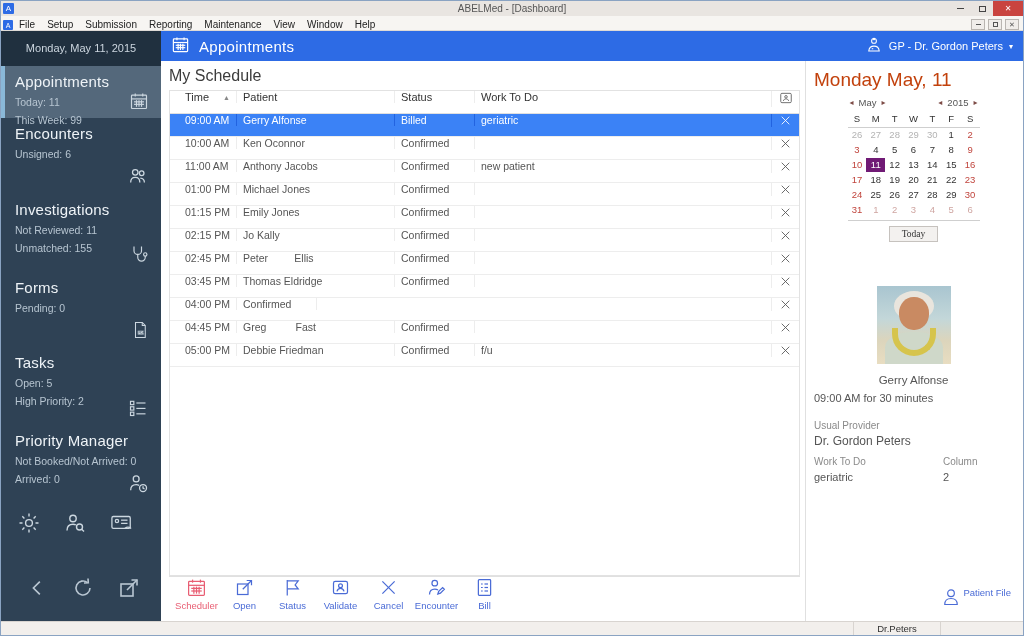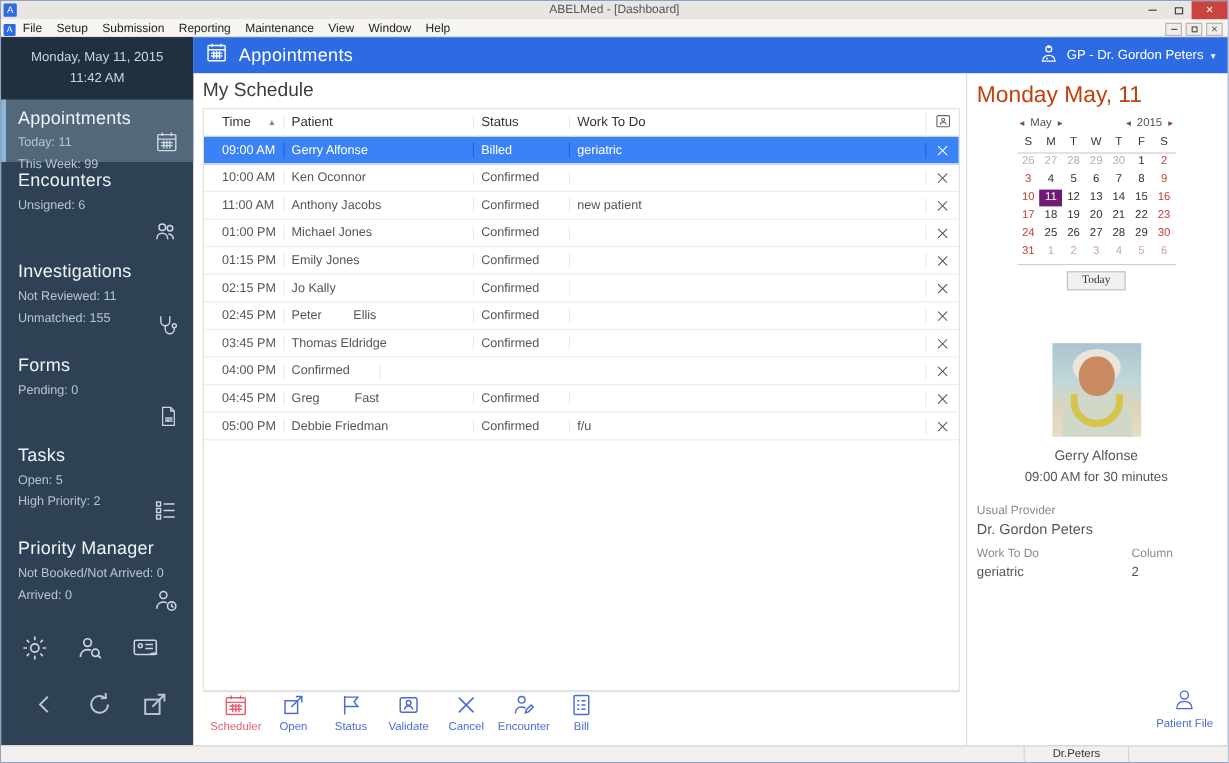--- a/index.html
+++ b/index.html
@@ -44,21 +44,21 @@
   .main{flex:1;display:flex;flex-direction:column;min-width:0}
   .blueheader{height:30px;background:#2d6be5;color:#fff;display:flex;align-items:center;padding:0 10px;gap:9px;flex:0 0 30px}
   .h-title{font-size:15px;letter-spacing:.3px}
   .provider{margin-left:auto;display:flex;align-items:center;gap:6px;font-size:11px;cursor:default}
   .body{flex:1;display:flex;min-height:0}
 
   
   .schedule{flex:1;display:flex;flex-direction:column;min-width:0;padding-left:8px}
   .sched-title{font-size:16px;color:#3c3c3c;padding:6px 0 5px}
   .grid{flex:1;border:1px solid #e2e2e2;margin-right:5px;display:flex;flex-direction:column;overflow:hidden;background:#fff}
-  .trow{display:flex;height:23px;flex:0 0 23px;border-bottom:1px solid #ededed;font-size:10.5px;color:#555;align-items:center}
+  .trow{display:flex;height:23px;flex:0 0 23px;border-bottom:1px solid #ededed;font-size:10.5px;color:#555;align-items:flex-start}
   .trow.head{color:#333;font-size:11px;border-bottom:1px solid #e0e0e0}
   .cell{display:flex;align-items:center;padding:0 6px;border-right:1px solid #ededed;overflow:hidden;white-space:nowrap}
   .c-ind{width:9px;flex:0 0 9px;padding:0}
   .c-time{width:58px;flex:0 0 58px}
   .c-patient{width:158px;flex:0 0 158px}
   .c-status{width:80px;flex:0 0 80px}
   .c-work{flex:1;border-right:none}
   .c-x{width:28px;flex:0 0 28px;justify-content:center;padding:0;border-right:none;border-left:1px solid #ededed;color:#555}
   .sort-arrow{font-size:7px;color:#888;margin-left:auto;padding-left:4px}
   .trow.selected{background:#3b82f6;color:#fff}
@@ -90,28 +90,28 @@
   .cal-foot{border-top:1px solid #cfcfcf;margin-top:3px;text-align:center;padding-top:5px}
   .today-btn{font-size:9.5px;padding:2px 12px;background:#f3f1ef;border:1px solid #c6c2be;color:#333;font-family:Liberation Serif, serif}
 
   
   .photo{position:relative;width:74px;height:78px;margin:44px auto 10px;overflow:hidden;background:linear-gradient(180deg,#a9c5d0 0%,#c3d7d9 42%,#dcd5bc 70%,#e8ddc1 100%)}
   .ph-hair{position:absolute;left:17px;top:5px;width:40px;height:30px;border-radius:50%;background:#e9e5dd}
   .ph-face{position:absolute;left:22px;top:11px;width:30px;height:33px;border-radius:48%;background:#c98a62}
   .ph-shirt{position:absolute;left:8px;top:46px;width:58px;height:34px;border-radius:45% 45% 0 0;background:#cfd8c9}
   .ph-lei{position:absolute;left:15px;top:42px;width:44px;height:28px;border:6px solid #d6c44c;border-top:none;border-radius:0 0 38px 38px}
   .p-name{text-align:center;font-size:11.5px;color:#555}
-  .p-time{text-align:center;font-size:11px;color:#555;margin-top:6px}
+  .p-time{text-align:left;font-size:11px;color:#555;margin-top:6px}
   .p-details{margin-top:16px;font-size:10px;color:#8a8a8a}
   .p-provider{font-size:12px;color:#555;margin:3px 0 8px}
   .p-cols{display:flex}
   .p-col1{flex:1}
   .p-col2{width:70px}
   .p-val{font-size:11px;color:#555;margin-top:4px}
-  .patient-file{margin-top:auto;align-self:flex-end;display:flex;flex-direction:column;align-items:center;gap:2px;font-size:9.5px;color:#4a6bd6;padding:0 2px 8px 0;cursor:default}
+  .patient-file{margin-top:auto;align-self:flex-end;display:flex;flex-direction:row;gap:2px;font-size:9.5px;color:#4a6bd6;padding:0 2px 8px 0;cursor:default}
 
   
   .statusbar{height:14px;flex:0 0 14px;background:#f2efec;border-top:1px solid #d8d4d0;display:flex;font-size:9.5px;color:#333}
   .sb-fill{flex:1}
   .sb-user{width:88px;border-left:1px solid #d8d4d0;border-right:1px solid #d8d4d0;display:flex;align-items:center;justify-content:center}
   .sb-end{width:82px}
 </style>
 </head>
 <body>
 
@@ -154,21 +154,20 @@
           <span>✕</span>
         </div>
     </div>
   </div>
 
   <div class="app">
 
     <div class="sidebar">
       <div class="datebox">
         <div>Monday, May 11, 2015</div>
-        <div>11:42 AM</div>
       </div>
 
       <div class="side-section active" style="height:52px">
         <div class="s-title">Appointments</div>
         <div class="s-sub">Today: 11</div>
         <div class="s-sub">This Week: 99</div>
         <span class="s-icon">
           <svg width="20" height="20" viewBox="0 0 24 24" fill="none" stroke="currentColor" stroke-width="1.4">
               <rect x="3" y="5" width="18" height="16" rx="1"></rect>
               <line x1="3" y1="9.5" x2="21" y2="9.5"></line>

